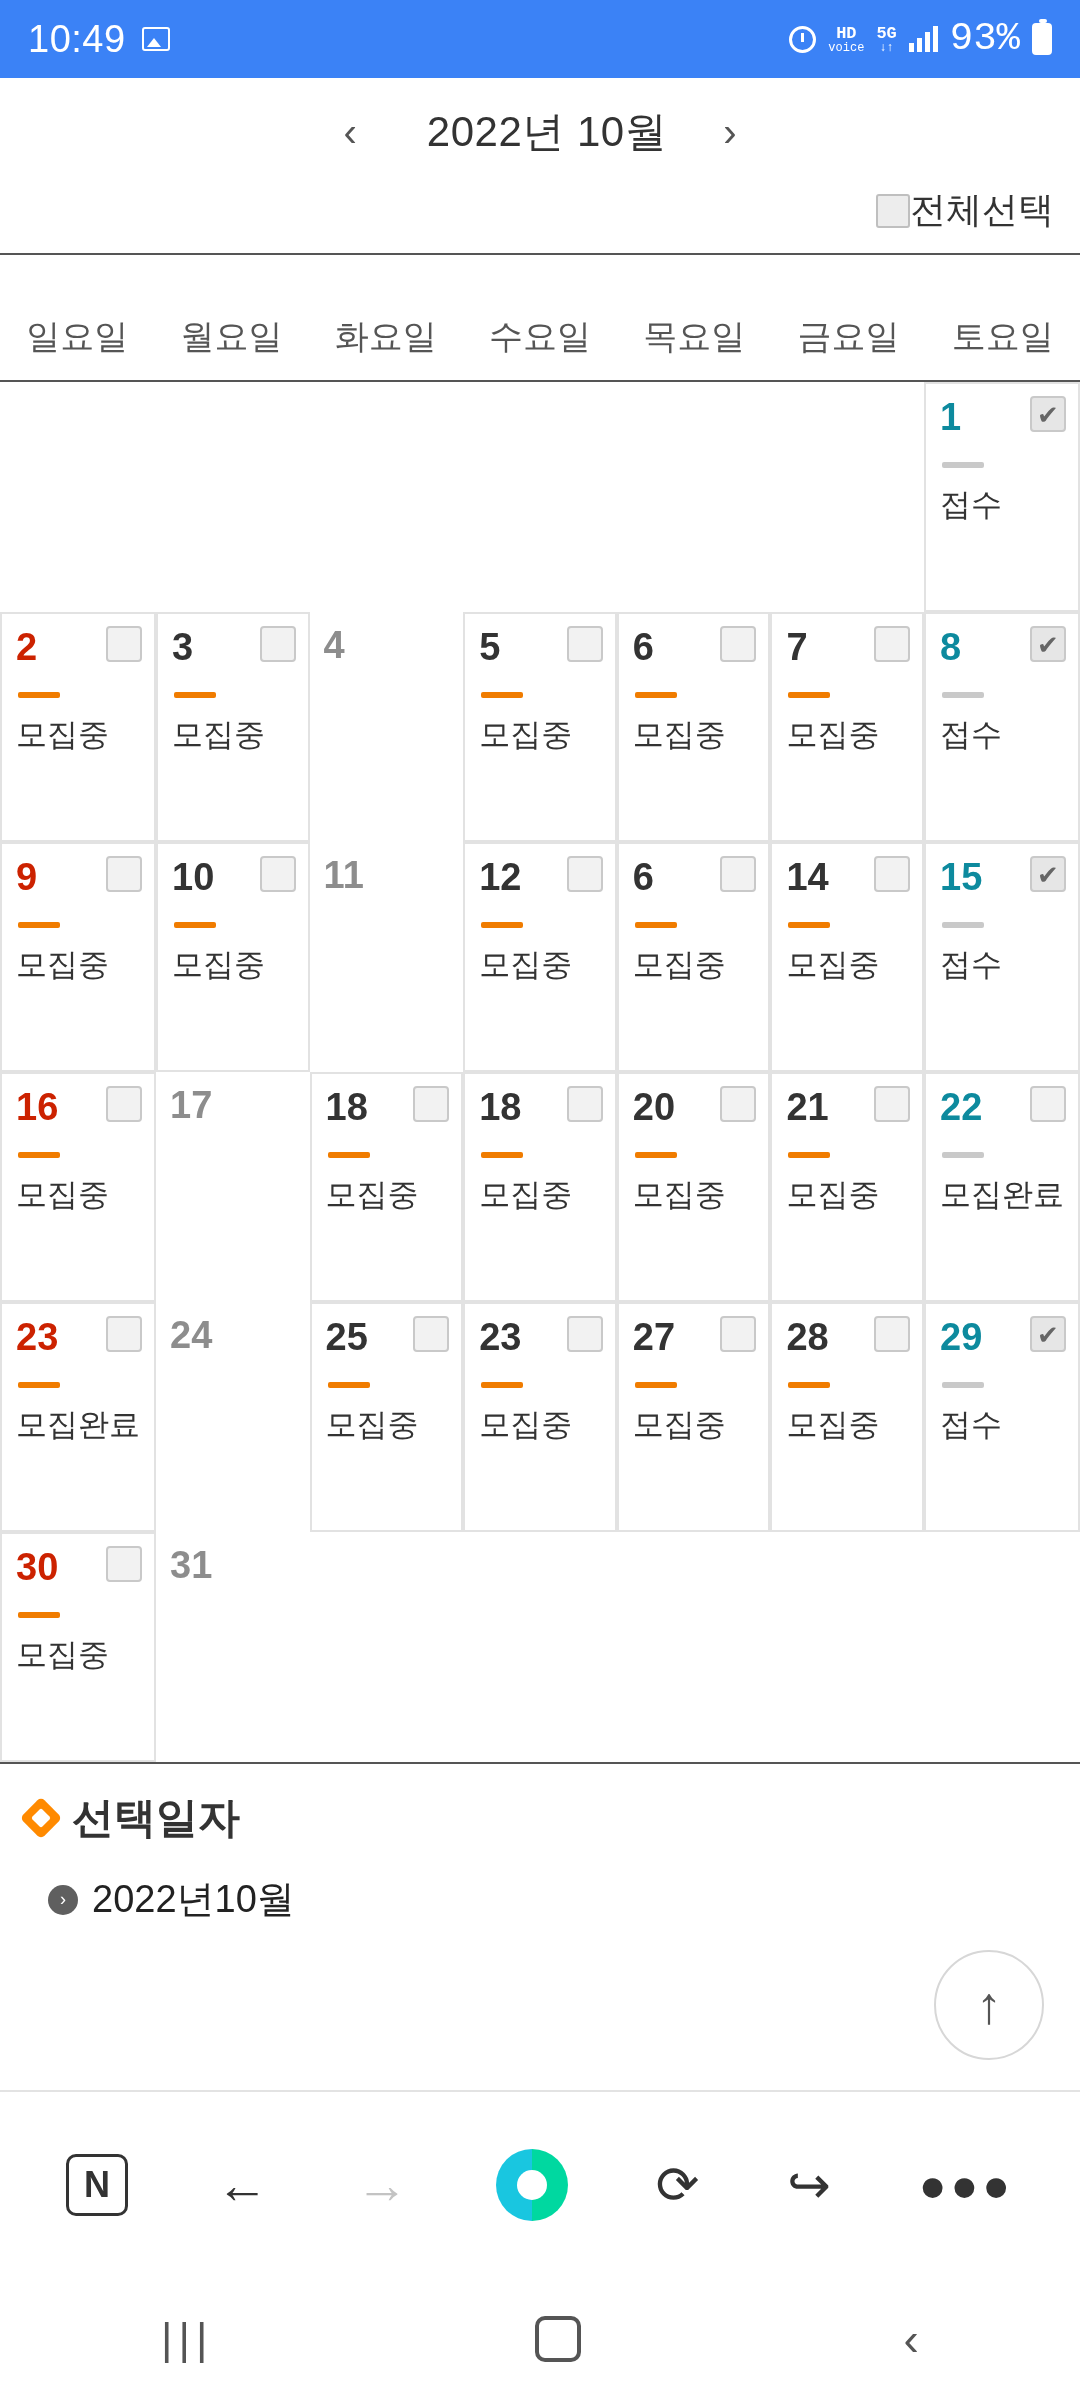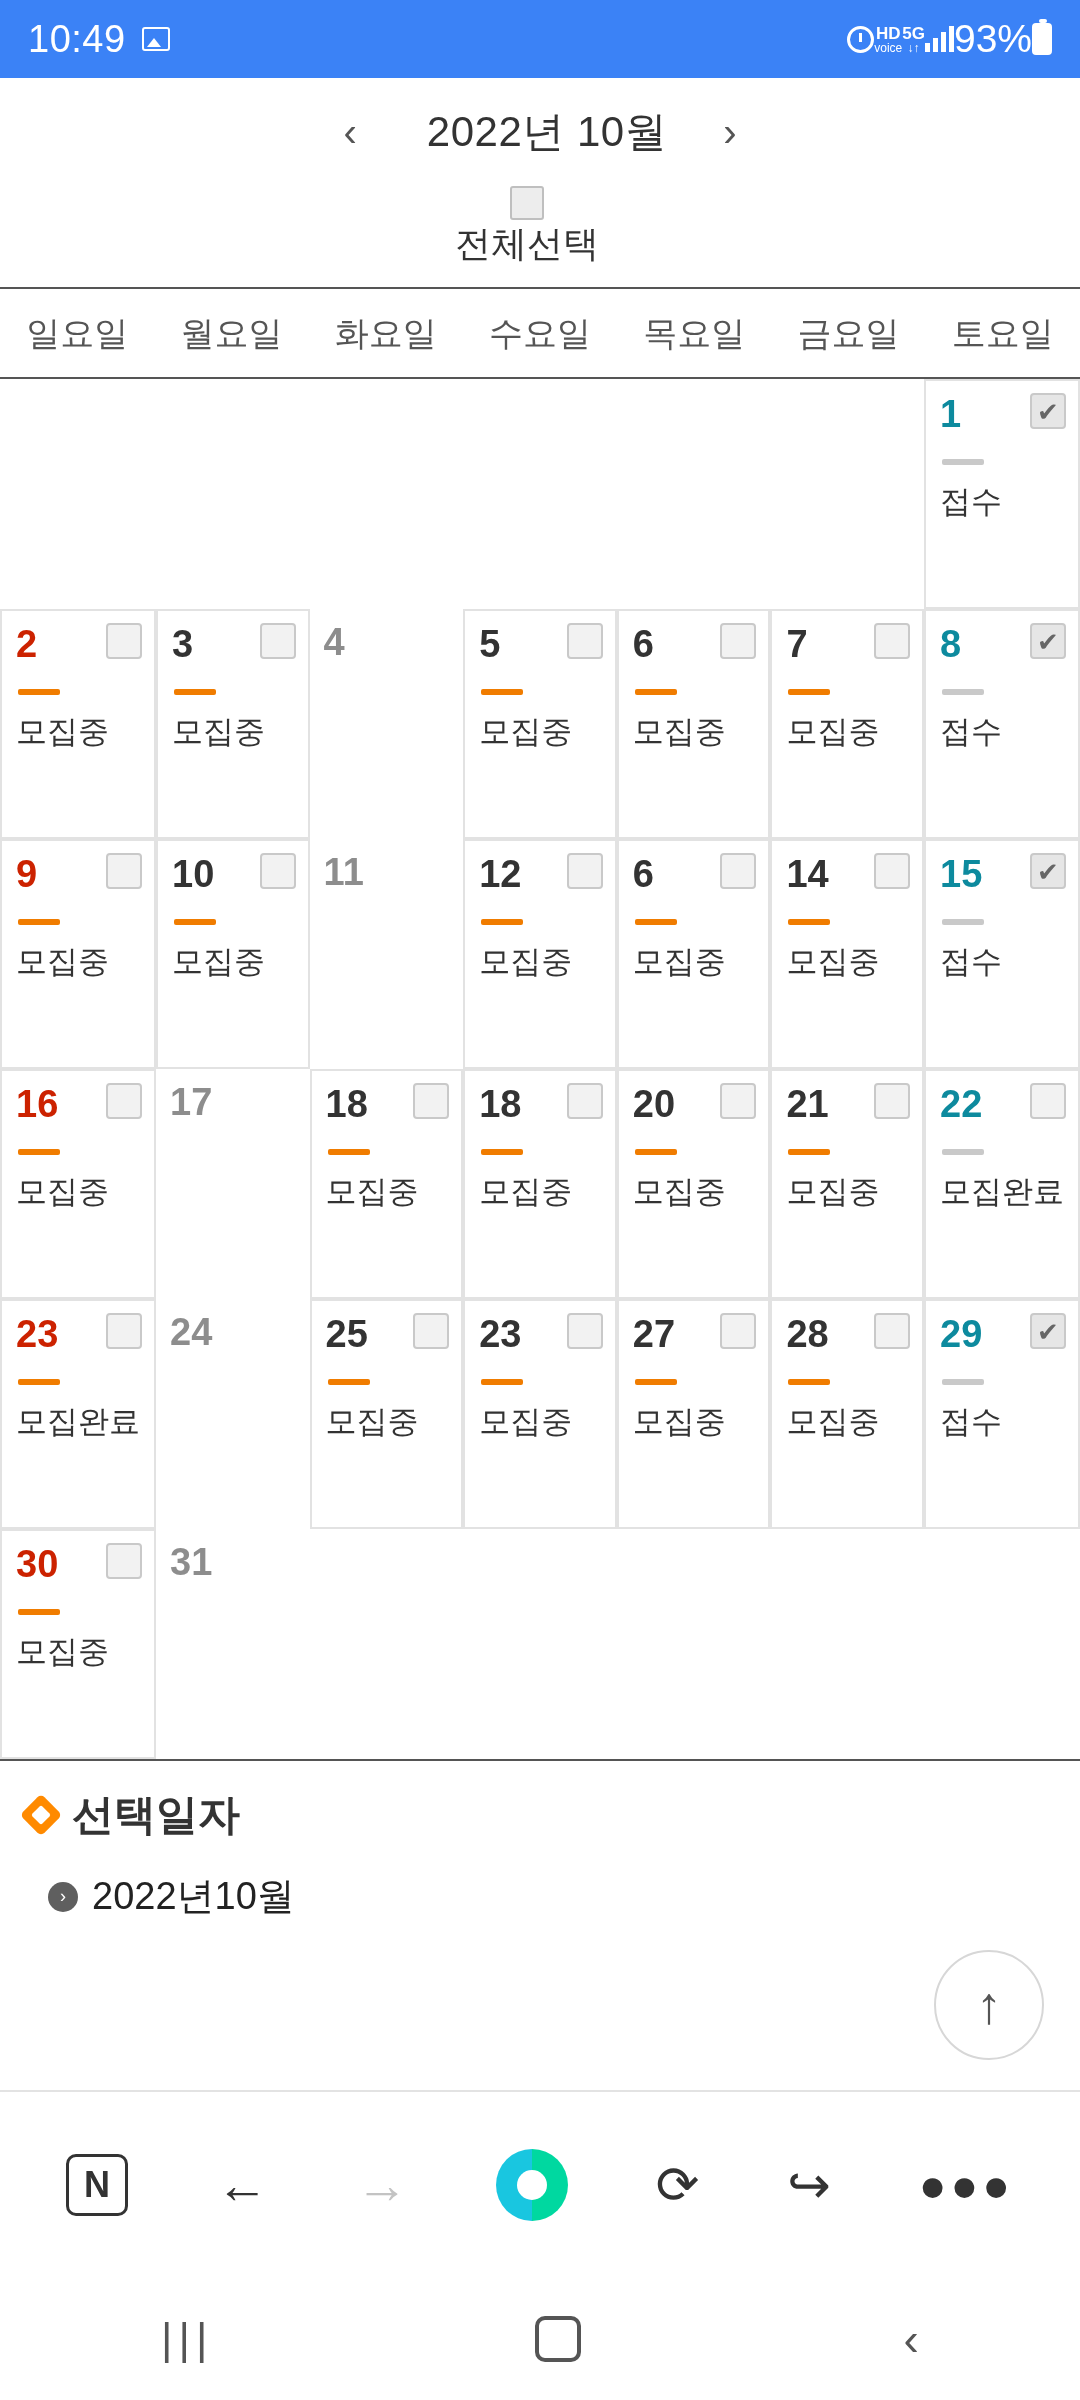--- a/index.html
+++ b/index.html
@@ -27,21 +27,23 @@
   .statusbar .left-icons {
     display: flex;
     align-items: center;
     gap: 10px;
     margin-left: 16px;
   }
   .statusbar .spacer { flex: 1; }
   .statusbar .right-icons {
     display: flex;
     align-items: center;
+    gap: 12px;
     font-size: 30px;
+    font-family: Liberation Mono, monospace;
   }
   .icon-img {
     width: 28px; height: 24px;
     border: 2px solid #fff;
     border-radius: 3px;
     position: relative;
   }
   .icon-img::after{
     content:"";
     position:absolute; left:3px; bottom:2px;
@@ -118,37 +120,37 @@
     margin-left: 14px;
   }
 
   .selectall-row {
     display: flex;
     justify-content: flex-end;
     align-items: center;
     gap: 0;
     padding: 0 26px 18px 0;
     border-bottom: 2px solid #555;
-    flex-direction: column;
   }
   .selectall-row .chk {
     width: 34px; height: 34px;
     border: 2px solid #bfbfbf;
     background: #ededed;
     border-radius: 3px;
   }
   .selectall-row .label {
     font-size: 36px;
     color: #333;
   }
 
   .weekday-row {
     display: grid;
     grid-template-columns: repeat(7, 1fr);
     border-bottom: 2px solid #555;
+    margin-top: 37px;
   }
   .weekday-row div {
     text-align: center;
     font-size: 34px;
     color: #555;
     padding: 22px 0 20px 0;
   }
 
   .grid {
     display: grid;

